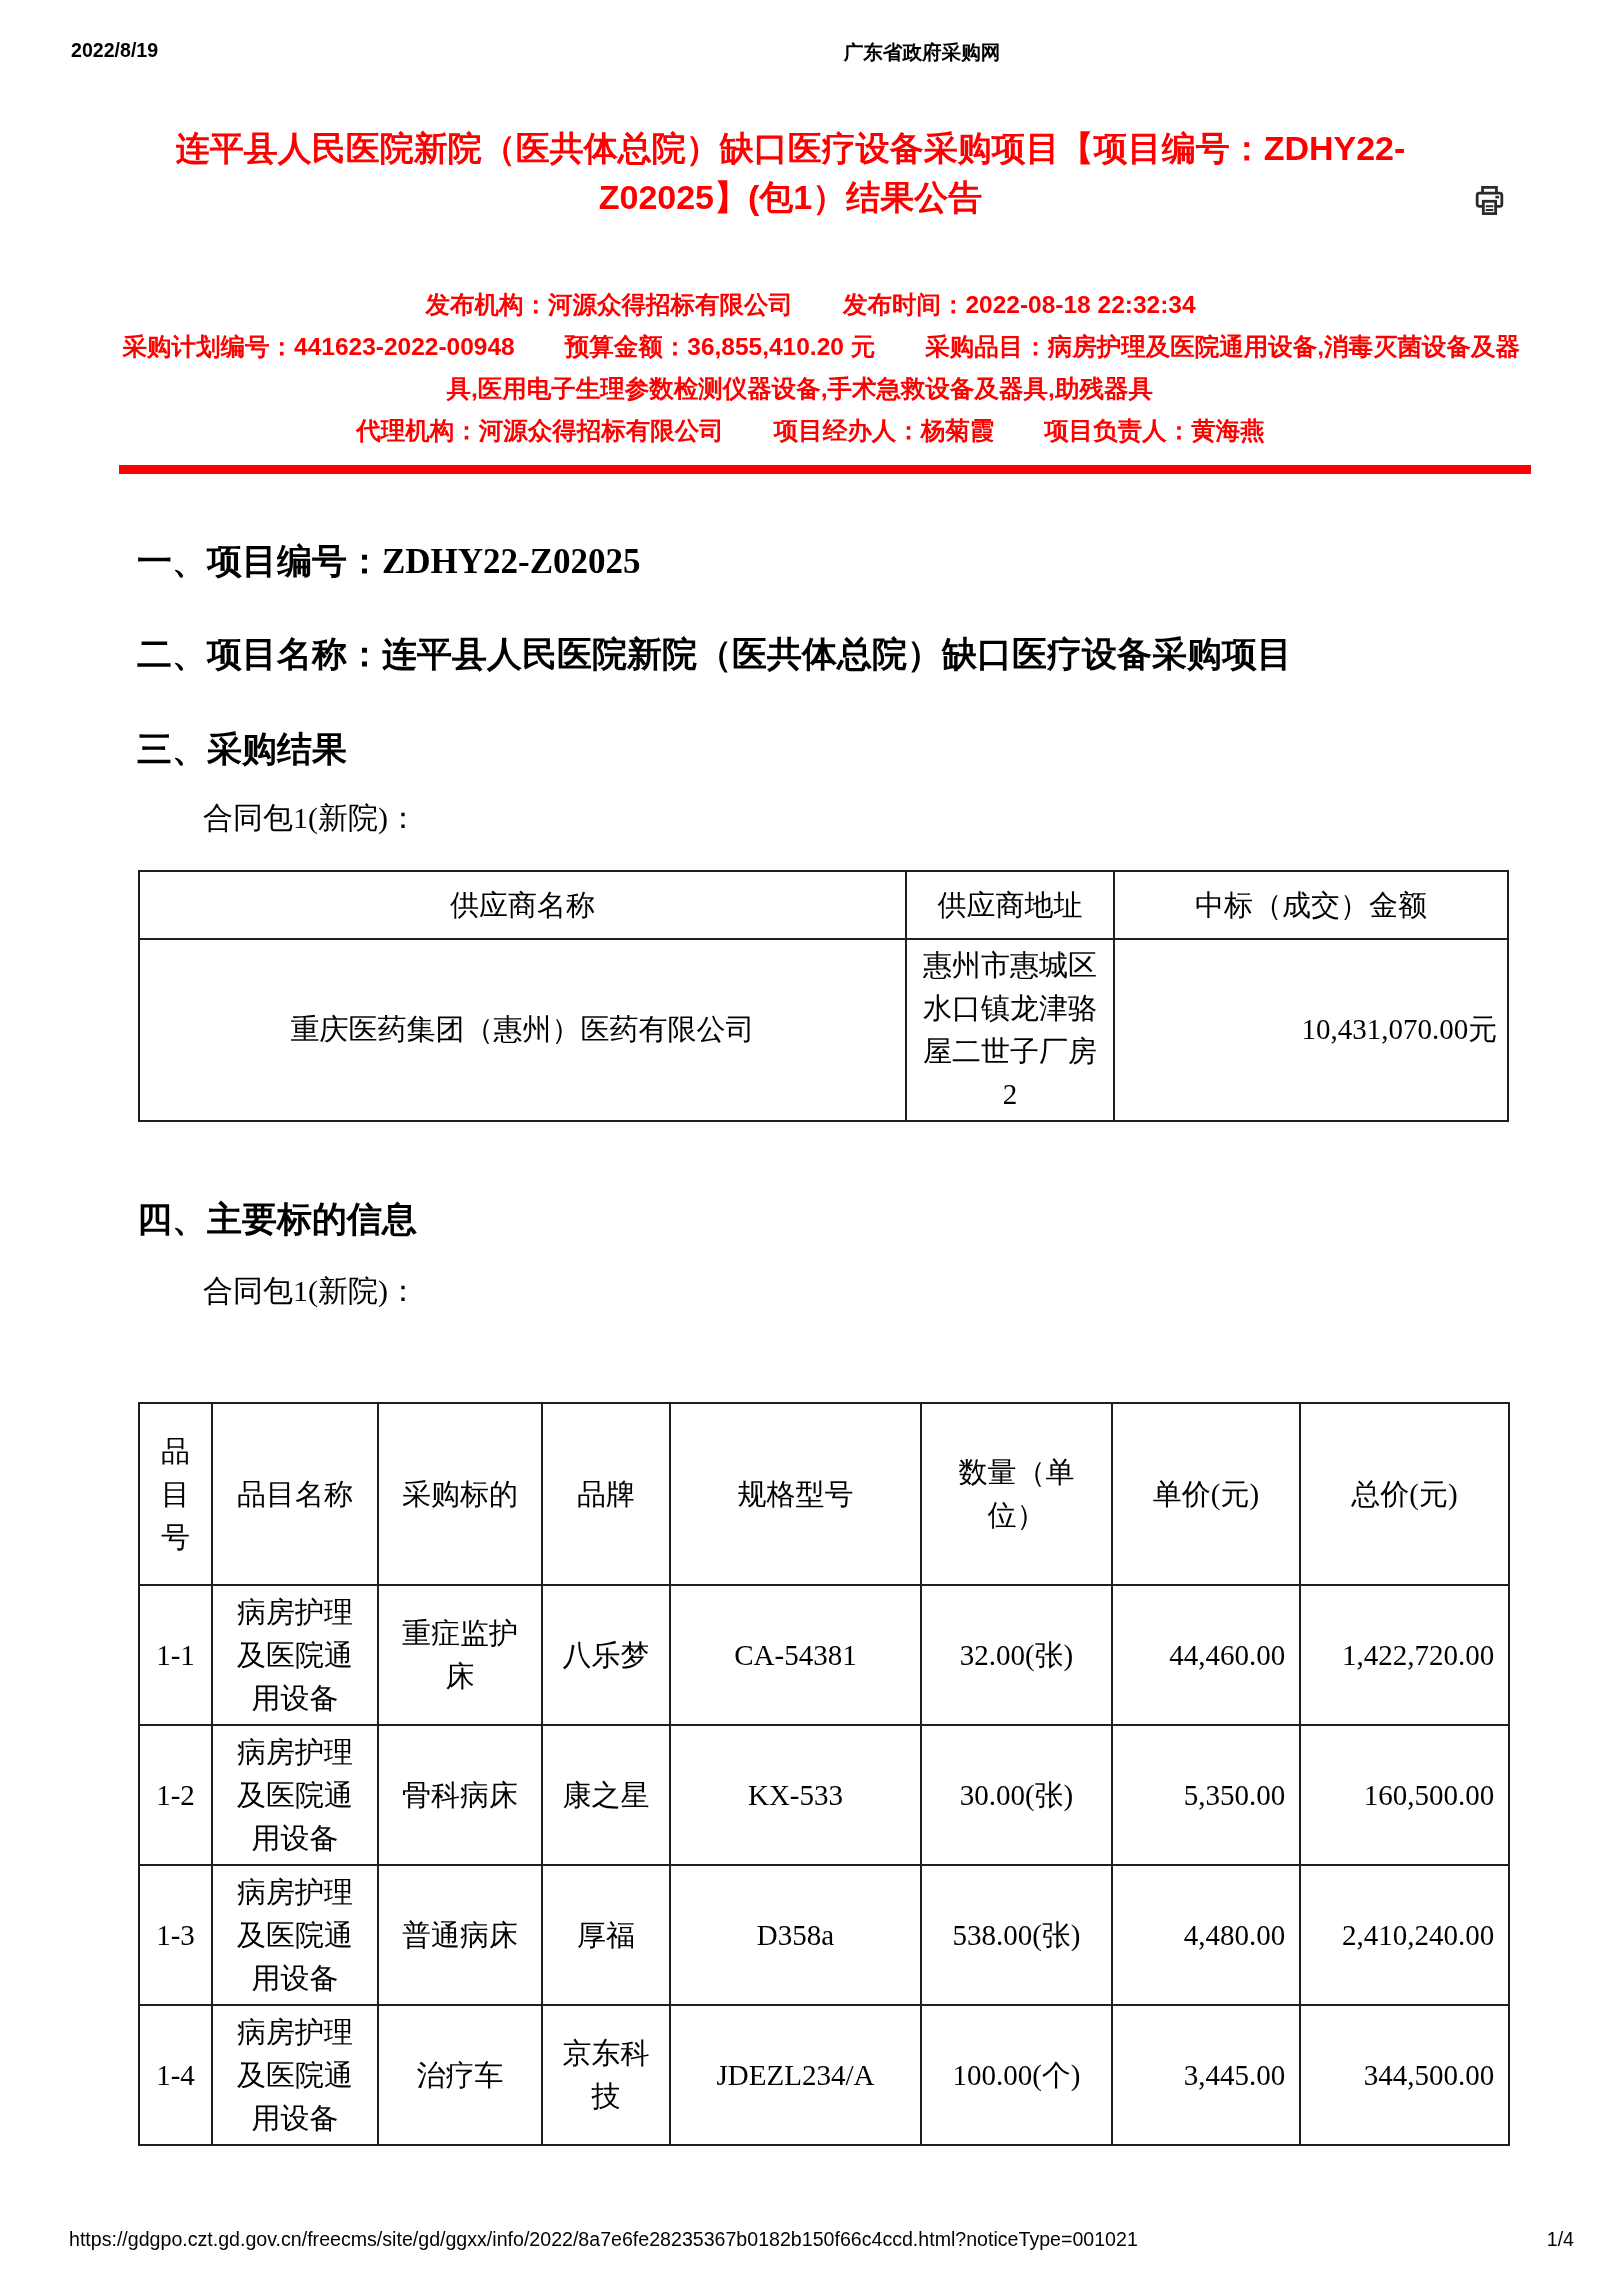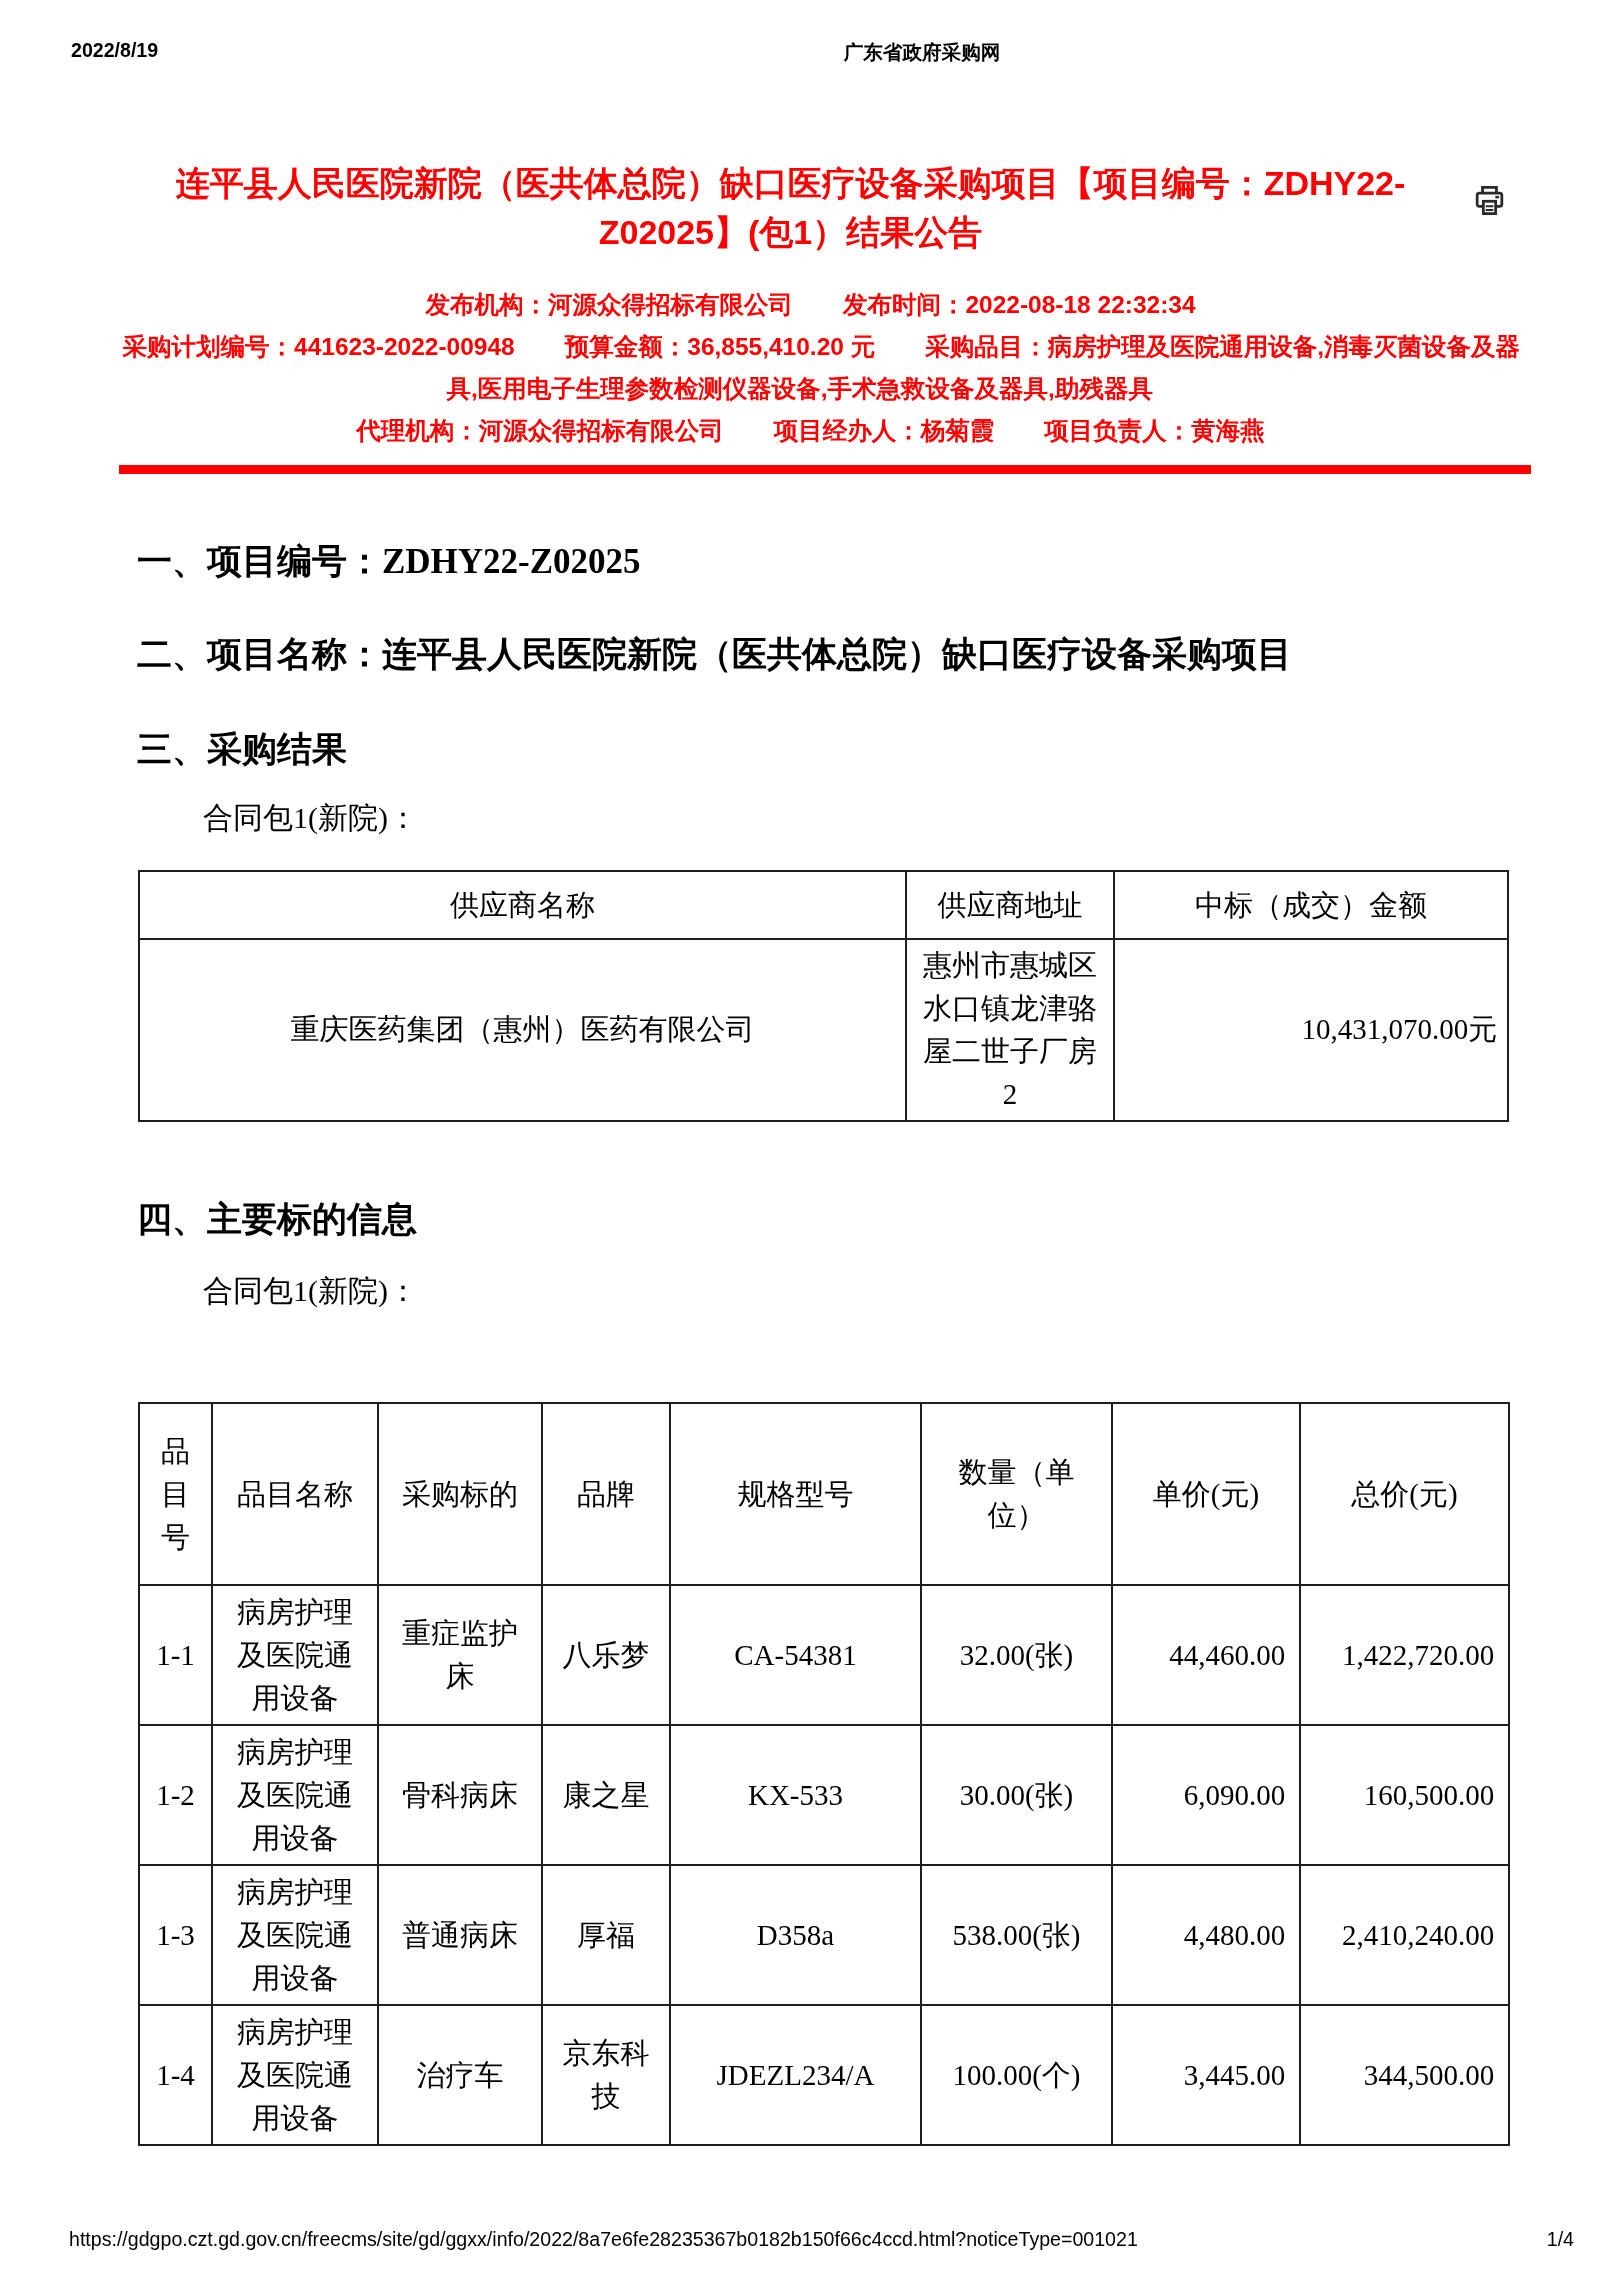--- a/index.html
+++ b/index.html
@@ -21,21 +21,20 @@
     position: absolute; top: 39px; left: 922px; transform: translateX(-50%);
     font: bold 19.6px "Liberation Sans", "DejaVu Sans", sans-serif;
     white-space: nowrap;
   }
 
   
   .doc-title {
     position: absolute; top: 124px; left: 85px; width: 1411px;
     text-align: center; color: #ff0000;
     font: bold 34px/49px "Liberation Sans", "DejaVu Sans", sans-serif;
-    margin-top: 35px;
   }
   .printer-btn {
     position: absolute; top: 182px; left: 1471px;
     width: 37px; height: 37px; cursor: pointer;
   }
 
   
   .meta {
     position: absolute; top: 284px; left: 88px; width: 1445px;
     text-align: center; color: #ff0000;
@@ -206,21 +205,21 @@
         <td>44,460.00</td>
         <td>1,422,720.00</td>
       </tr>
       <tr>
         <td>1-2</td>
         <td>病房护理及医院通用设备</td>
         <td>骨科病床</td>
         <td>康之星</td>
         <td>KX-533</td>
         <td>30.00(张)</td>
-        <td>6,090.00</td>
+        <td>5,350.00</td>
         <td>160,500.00</td>
       </tr>
       <tr>
         <td>1-3</td>
         <td>病房护理及医院通用设备</td>
         <td>普通病床</td>
         <td>厚福</td>
         <td>D358a</td>
         <td>538.00(张)</td>
         <td>4,480.00</td>

